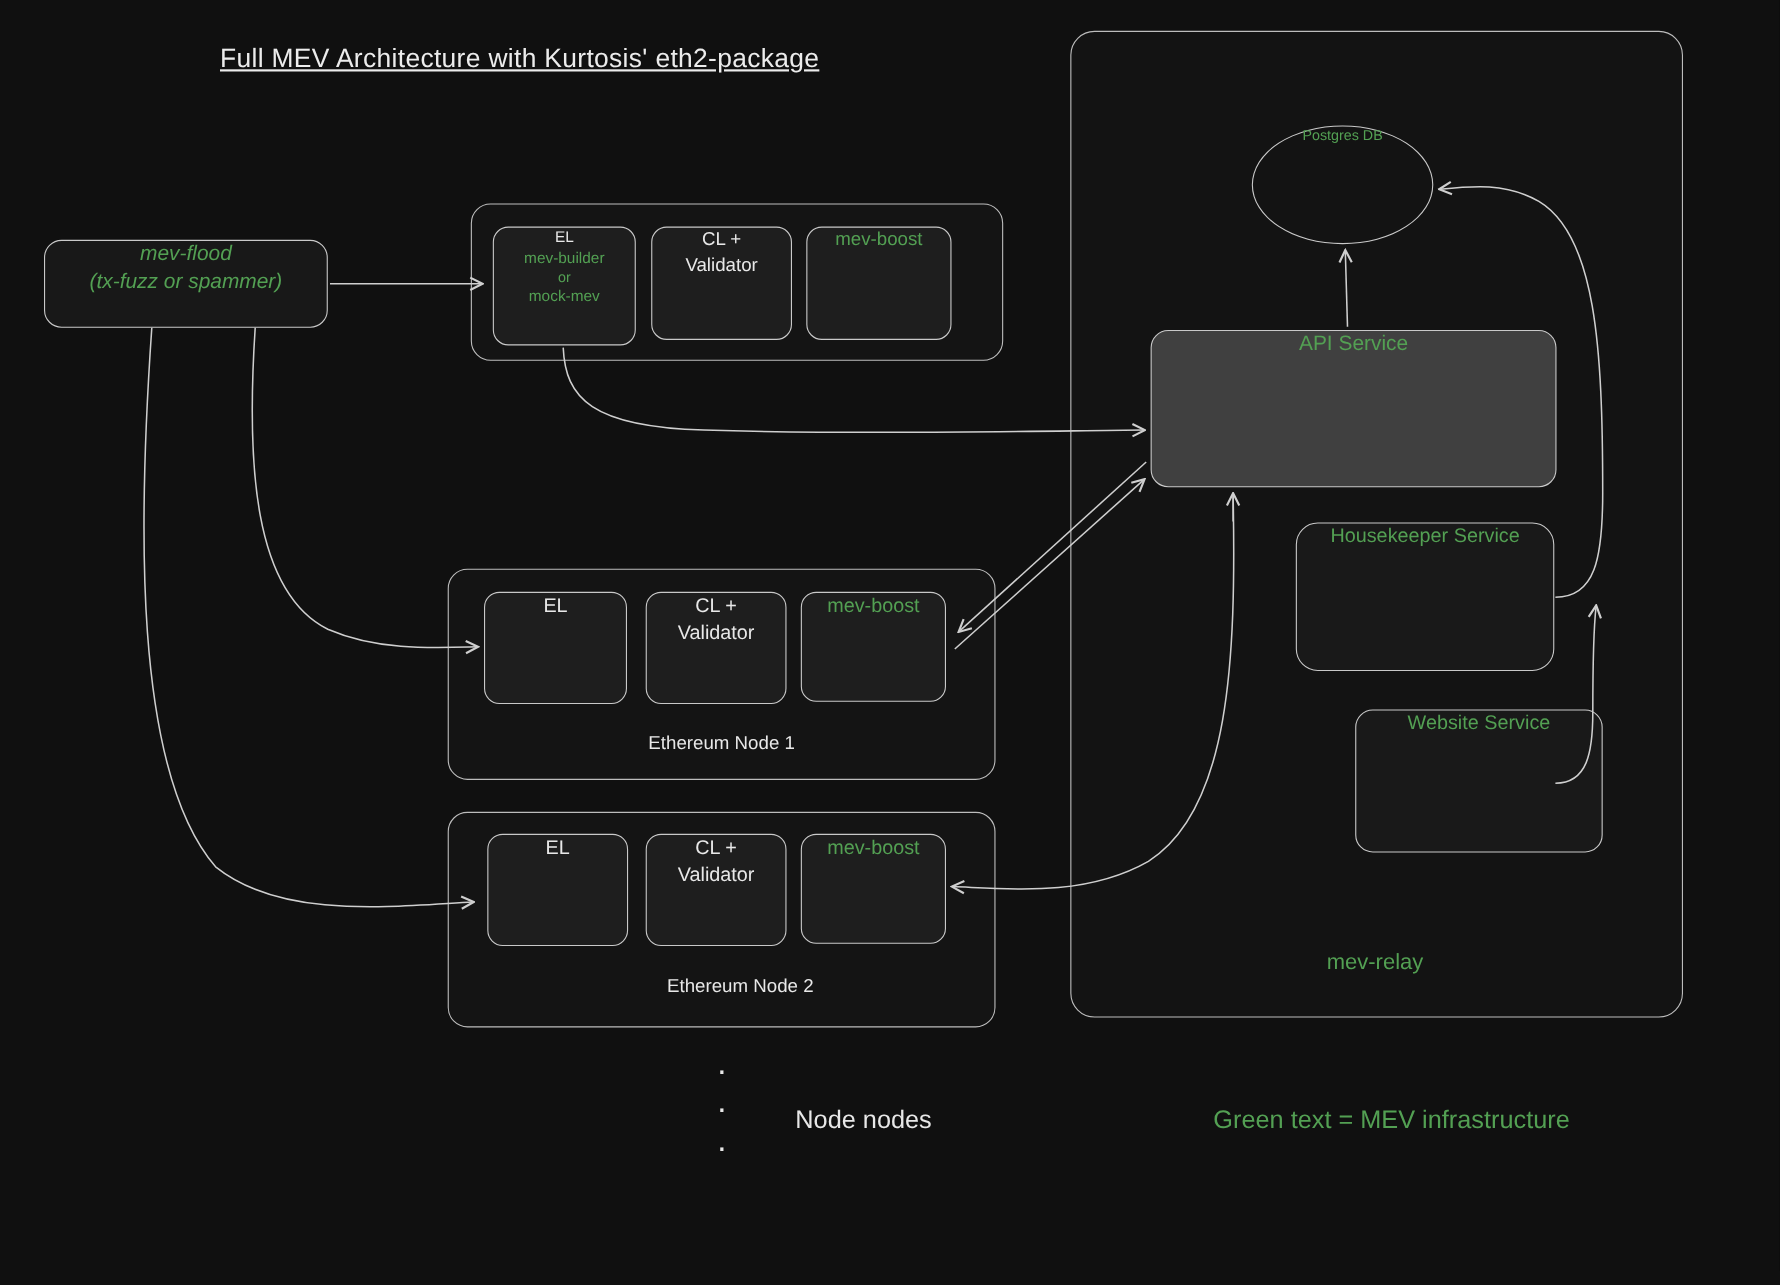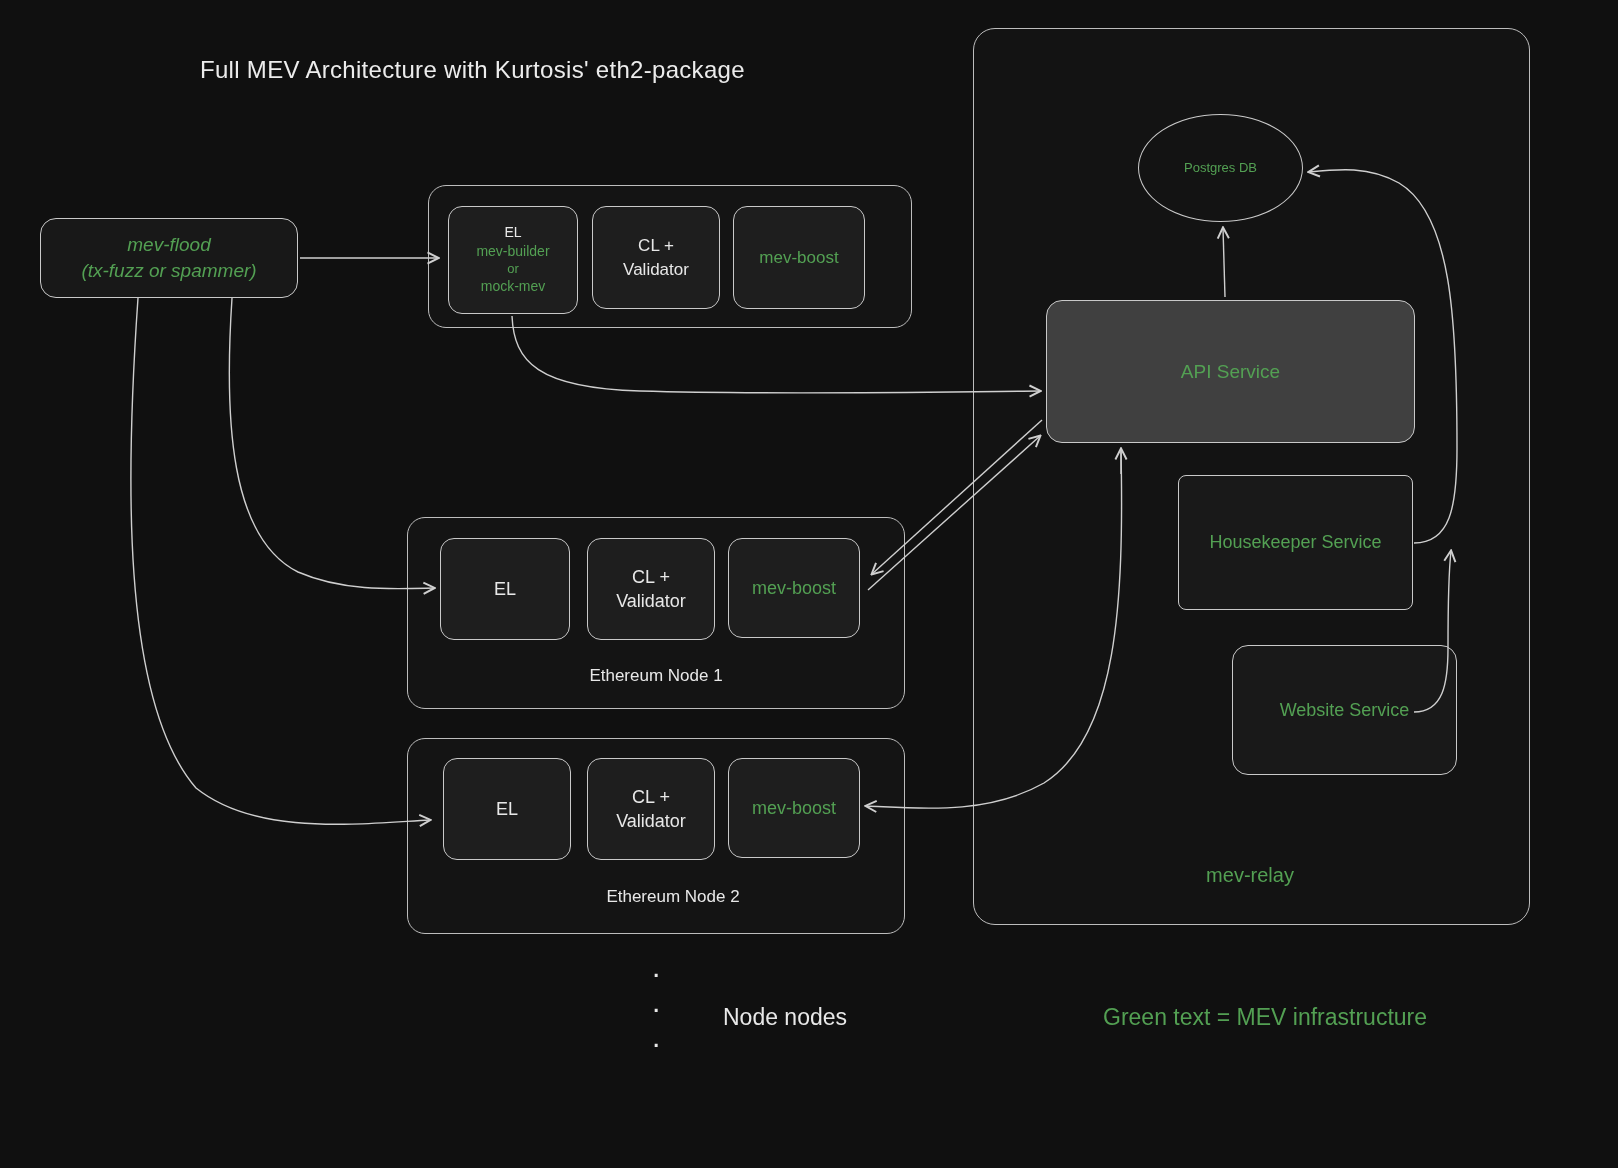--- a/index.html
+++ b/index.html
@@ -11,43 +11,43 @@
     width: 1618px;
     height: 1168px;
     background: #101010;
     overflow: hidden;
   }
   .green { color: #53a053; }
   .white { color: #e8e8e8; }
 
   .title {
     position: absolute;
-    left: 200px; top: 56px;
+    left: 200px; top: 40px;
     font-size: 24px;
     color: #ececec;
     letter-spacing: 0.3px;
+    text-decoration: underline;
   }
 
   .group {
     position: absolute;
     border: 1px solid #bdbdbd;
     border-radius: 18px;
     background: #141414;
     z-index: 1;
   }
 
   .box {
     position: absolute;
     border: 1px solid #c9c9c9;
     border-radius: 14px;
     background: #1e1e1e;
     display: flex;
     flex-direction: column;
     align-items: center;
-    justify-content: center;
     text-align: center;
     gap: 2px;
     z-index: 2;
     line-height: 1.25;
   }
 
   .caption {
     position: absolute;
     text-align: center;
     z-index: 2;
@@ -74,21 +74,21 @@
   .n2-group { left: 407px; top: 738px; width: 498px; height: 196px; }
   .n2-el    { left: 443px; top: 758px; width: 128px; height: 102px; font-size: 18px; }
   .n2-cl    { left: 587px; top: 758px; width: 128px; height: 102px; font-size: 18px; }
   .n2-boost { left: 728px; top: 758px; width: 132px; height: 100px; font-size: 18px; }
   .n2-label { left: 407px; top: 887px; width: 532px; font-size: 17px; }
 
   
   .relay-group { left: 973px; top: 28px; width: 557px; height: 897px; border-radius: 22px; background: #131313; }
   .db-ellipse  { left: 1138px; top: 114px; width: 165px; height: 108px; border-radius: 50%; font-size: 13px; background: #131313; }
   .api-box { left: 1046px; top: 300px; width: 369px; height: 143px; font-size: 19px; background: #404040; border-radius: 16px; }
-  .hk-box  { left: 1178px; top: 475px; width: 235px; height: 135px; font-size: 18px; background: #191919; border-radius: 8px; }
+  .hk-box  { left: 1178px; top: 475px; width: 235px; height: 135px; font-size: 18px; background: #191919; border-radius: 20px; }
   .web-box { left: 1188px; top: 645px; width: 225px; height: 130px; font-size: 18px; background: #191919; border-radius: 16px; margin-left: 44px; }
   .relay-label { left: 1150px; top: 864px; width: 200px; font-size: 20px; }
 
   
   .dot { position: absolute; left: 652px; font-size: 30px; color: #e8e8e8; z-index: 2; }
   .dot-1 { top: 950px; }
   .dot-2 { top: 985px; }
   .dot-3 { top: 1020px; }
   .more-nodes { left: 723px; top: 1004px; font-size: 23px; color: #e8e8e8; }
   .legend { left: 1103px; top: 1004px; font-size: 23px; }

